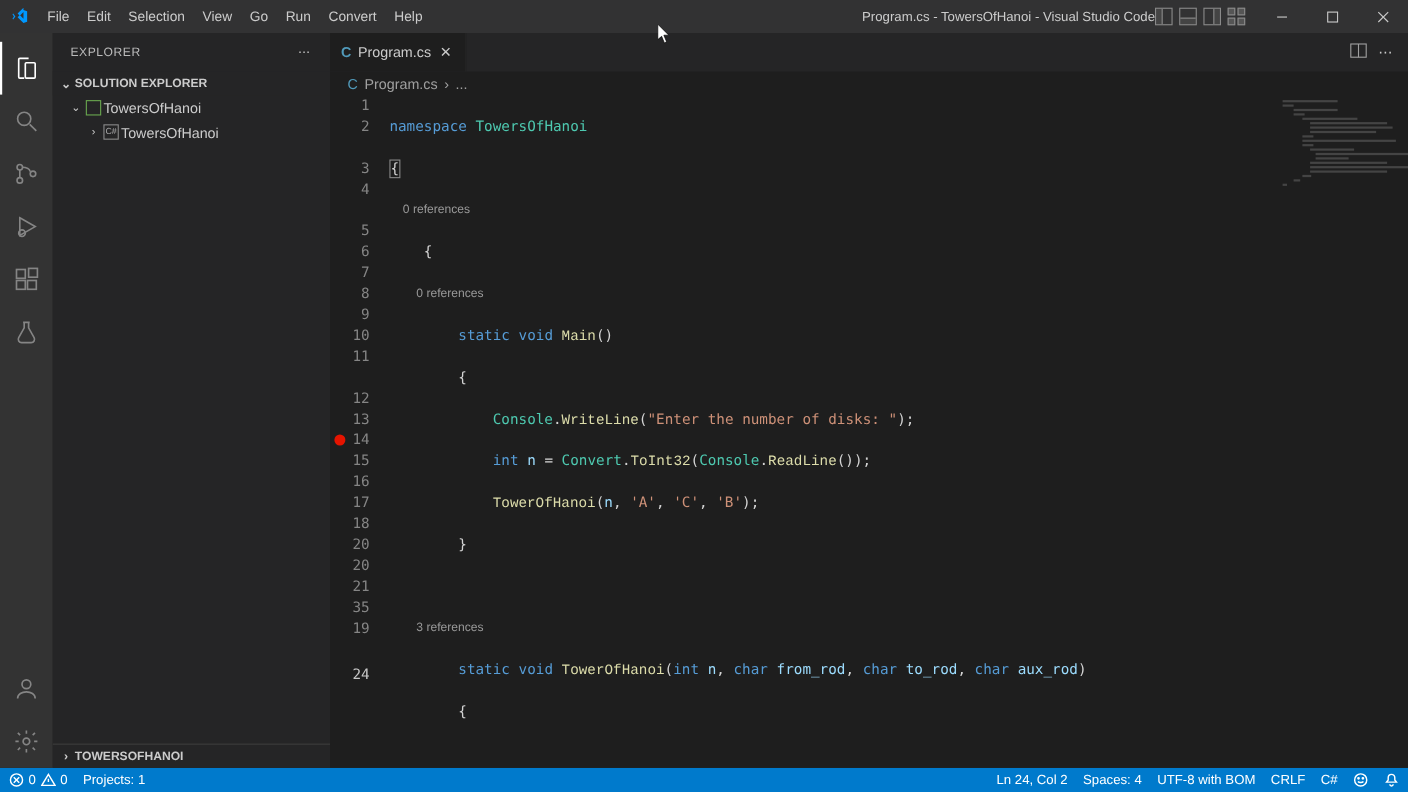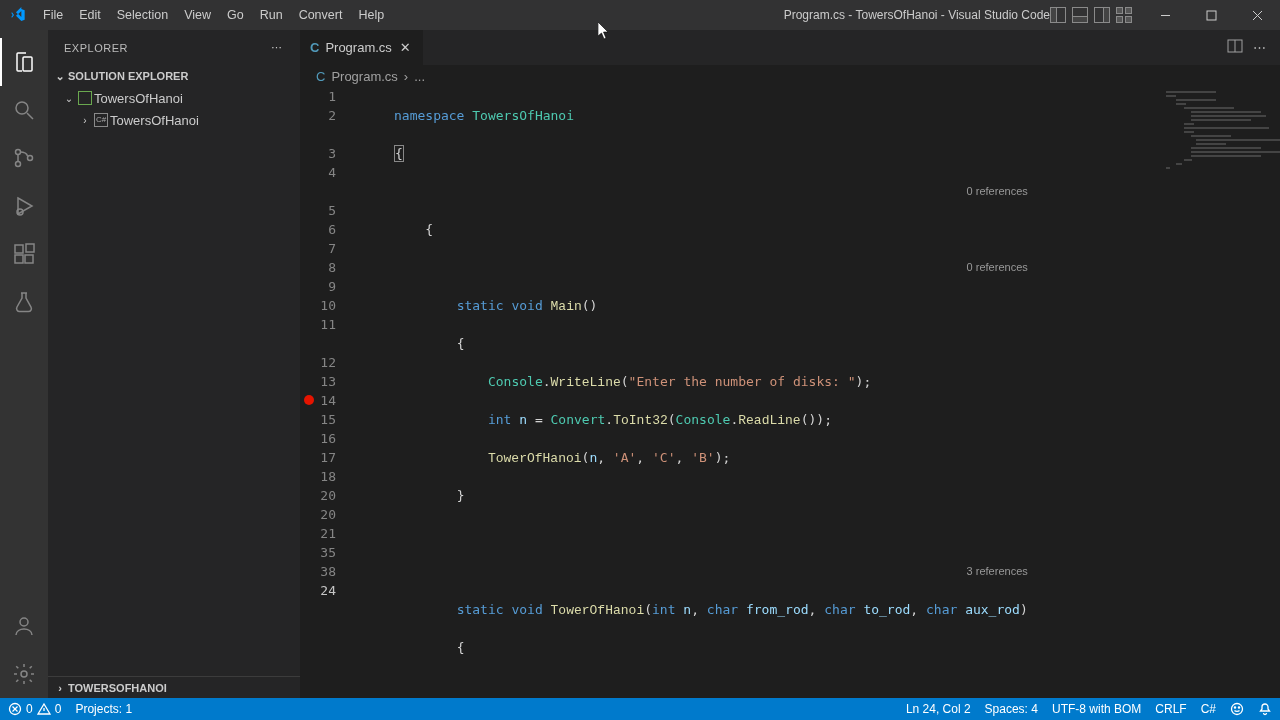--- a/index.html
+++ b/index.html
@@ -171,43 +171,42 @@
     width: 54px;
     text-align: right;
     padding-right: 18px;
     color: #858585;
     font-family: Consolas, monospace;
     font-size: 13px;
     line-height: 19px;
     position:relative;
   }
   .gutter .ln { height: 19px; }
-  .gutter .ln.active { color:#c6c6c6; }
+  .gutter .ln.active { color:#c6c6c6;margin-top:23px; }
   .breakpoint {
     position:absolute;
     left: 4px;
     width: 10px; height:10px;
     background:#e51400;
     border-radius:50%;
     top: 4px;
   }
   .code {
     font-family: Consolas, monospace;
     font-size: 13px;
     line-height: 19px;
     white-space: pre;
     position: relative;
   }
-  .code .line { height:19px;margin-left:40px; }
+  .code .line { height:19px; }
   .codelens {
     height: 19px;
     font-size: 11px;
     color: #999999;
     font-family: "Segoe UI", sans-serif;
-    text-align: right;
   }
 
   
   .k-blue { color:#569cd6; }
   .k-type { color:#4ec9b0; }
   .k-func { color:#dcdcaa;font-family:Liberation Mono, monospace; }
   .k-str { color:#ce9178; }
   .k-var { color:#9cdcfe; }
   .k-punc { color:#d4d4d4; }
   .bracket-match { border:1px solid #888; }
@@ -435,21 +434,21 @@
         <div class="ln">13</div>
         <div class="ln" style="position:relative"><span class="breakpoint"></span><span>14</span></div>
         <div class="ln">15</div>
         <div class="ln">16</div>
         <div class="ln">17</div>
         <div class="ln">18</div>
         <div class="ln">20</div>
         <div class="ln">20</div>
         <div class="ln">21</div>
         <div class="ln">35</div>
-        <div class="ln">38</div>
+        <div class="ln">19</div>
         <div class="ln active">24</div>
       </div>
       <div class="code">
 <div class="line"><span class="k-blue">namespace</span> <span class="k-type">TowersOfHanoi</span></div>
 <div class="line"><span class="k-punc bracket-match">{</span></div>
 <div class="codelens">    <span>0 references</span></div>
 <div class="line">    <span class="k-punc">{</span></div>
 <div class="codelens">        <span>0 references</span></div>
 <div class="line">        <span class="k-blue">static</span> <span class="k-blue">void</span> <span class="k-func">Main</span><span class="k-punc">()</span></div>
 <div class="line">        <span class="k-punc">{</span></div>

